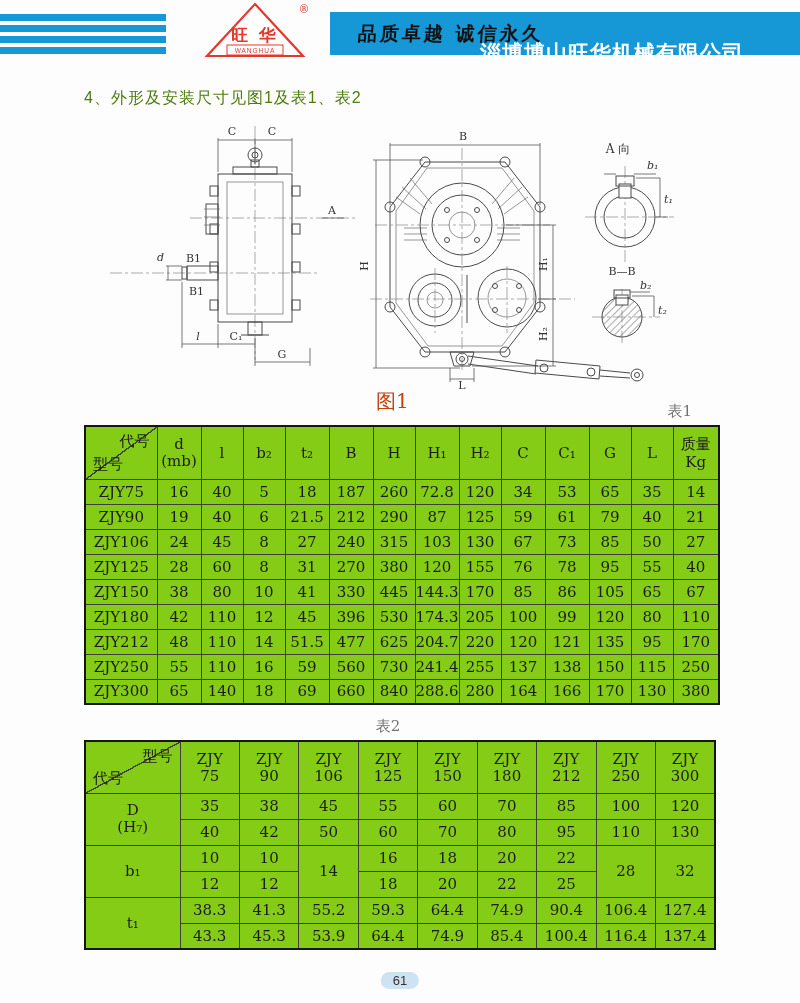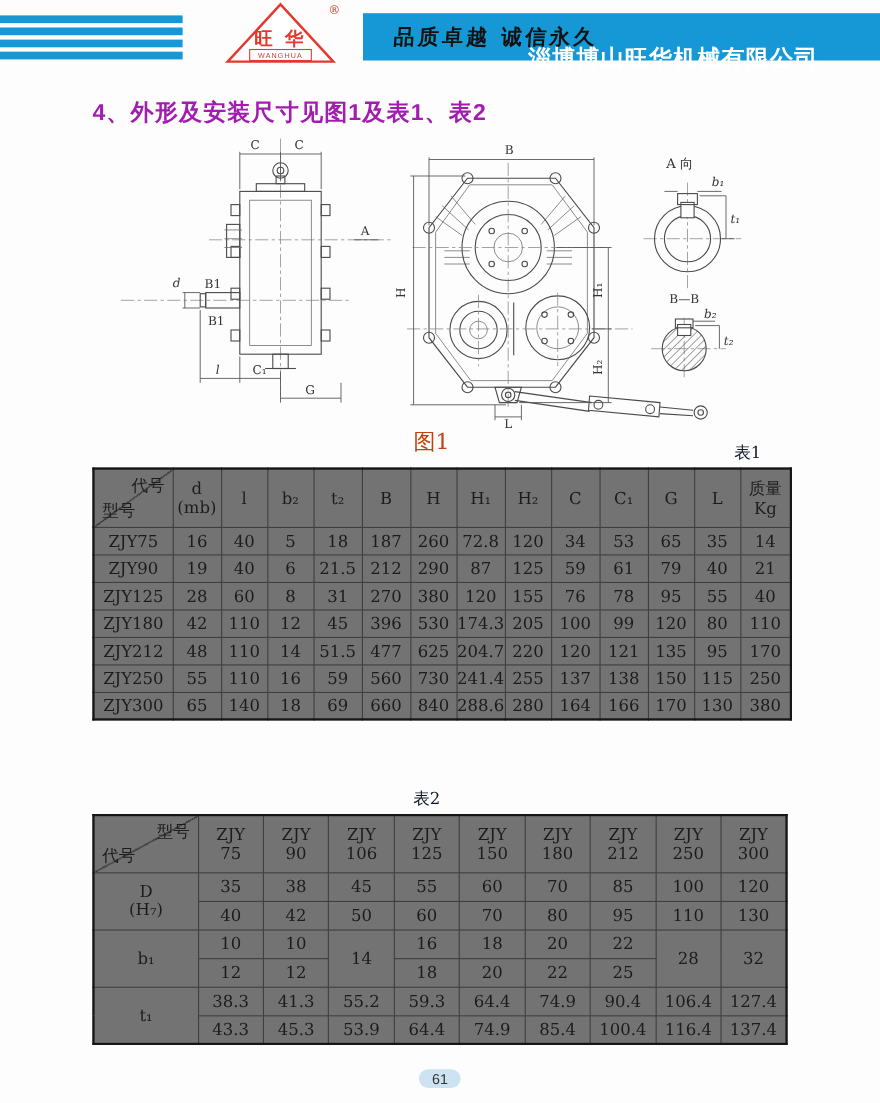--- a/index.html
+++ b/index.html
@@ -9,37 +9,37 @@
   .band{position:absolute;left:330px;top:12px;width:470px;height:43px;background:#1598d5;}
   .stripes{position:absolute;left:0;top:14px;width:166px;height:39px;}
   .stripes span{display:block;height:7px;margin-bottom:4px;background:#1598d5;}
   .logo{position:absolute;left:203px;top:1px;width:112px;height:58px;}
   .slogan{position:absolute;left:358px;top:21px;font-family:"DejaVu Serif",serif;
           font-size:19px;font-weight:bold;color:#111;letter-spacing:3px;transform:skewX(-4deg);}
   .company{position:absolute;right:56px;top:19px;font-family:Liberation Serif, serif;
            font-size:21px;font-weight:bold;color:#fff;letter-spacing:1px;margin-top:20px;}
   
   .sec-title{position:absolute;left:84px;top:88px;font-family:"Liberation Sans",sans-serif;
-             font-size:21px;font-weight:bold;color:#a21caf;letter-spacing:1px;}
+             font-size:16px;font-weight:normal;color:#4d7c0f;letter-spacing:1px;}
   
   .fig{position:absolute;left:70px;top:108px;}
   .fig-caption{position:absolute;left:376px;top:388px;font-size:20px;color:#c2410c;}
   svg text{font-family:"DejaVu Serif",serif;font-size:11px;fill:#333;}
   svg .it{font-style:italic;}
   svg .cjk{font-size:12px;}
   .ln{stroke:#4a4a4a;stroke-width:1;fill:none;}
   .thin{stroke:#6a6a6a;stroke-width:.7;fill:none;}
   .cl{stroke:#888;stroke-width:.7;fill:none;stroke-dasharray:12 3 3 3;}
   .dim{stroke:#555;stroke-width:.8;fill:none;}
   
   .tbl-tag{position:absolute;left:84px;width:632px;text-align:right;box-sizing:border-box;
-           padding-right:24px;font-size:15px;color:#0f172a;}
+           padding-right:24px;font-size:15px;color:#737373;}
   #tag1{top:402px;} #tag2{top:717px;text-align:center;}
   table{position:absolute;left:84px;border-collapse:collapse;table-layout:fixed;width:632px;
-        background:#737373;border:2px solid #161616;}
+        background:#84cc16;border:2px solid #161616;}
   #table1{top:425px;} #table2{top:740px;}
   td,th{border:1px solid #3f3f3f;text-align:center;vertical-align:middle;
         font-size:15px;font-weight:normal;padding:0;overflow:hidden;}
   #table1 thead tr{height:53px;} #table1 tbody tr{height:25px;}
   #table2 thead tr{height:52px;} #table2 tbody tr{height:26px;}
   .blk{display:block;line-height:1.15;}
   .diag{position:relative;
         background-image:linear-gradient(to bottom right,
           transparent calc(50% - .7px),#3f3f3f calc(50% - .7px),
           #3f3f3f calc(50% + .7px),transparent calc(50% + .7px));}
@@ -280,36 +280,68 @@
           <td>290</td>
           <td>87</td>
           <td>125</td>
           <td>59</td>
           <td>61</td>
           <td>79</td>
           <td>40</td>
           <td>21</td>
         </tr>
       <tr>
+          <td>ZJY106</td>
+          <td>24</td>
+          <td>45</td>
+          <td>8</td>
+          <td>27</td>
+          <td>240</td>
+          <td>315</td>
+          <td>103</td>
+          <td>130</td>
+          <td>67</td>
+          <td>73</td>
+          <td>85</td>
+          <td>50</td>
+          <td>27</td>
+        </tr>
+      <tr>
           <td>ZJY125</td>
           <td>28</td>
           <td>60</td>
           <td>8</td>
           <td>31</td>
           <td>270</td>
           <td>380</td>
           <td>120</td>
           <td>155</td>
           <td>76</td>
           <td>78</td>
           <td>95</td>
           <td>55</td>
           <td>40</td>
         </tr>
       <tr>
+          <td>ZJY150</td>
+          <td>38</td>
+          <td>80</td>
+          <td>10</td>
+          <td>41</td>
+          <td>330</td>
+          <td>445</td>
+          <td>144.3</td>
+          <td>170</td>
+          <td>85</td>
+          <td>86</td>
+          <td>105</td>
+          <td>65</td>
+          <td>67</td>
+        </tr>
+      <tr>
           <td>ZJY180</td>
           <td>42</td>
           <td>110</td>
           <td>12</td>
           <td>45</td>
           <td>396</td>
           <td>530</td>
           <td>174.3</td>
           <td>205</td>
           <td>100</td>

